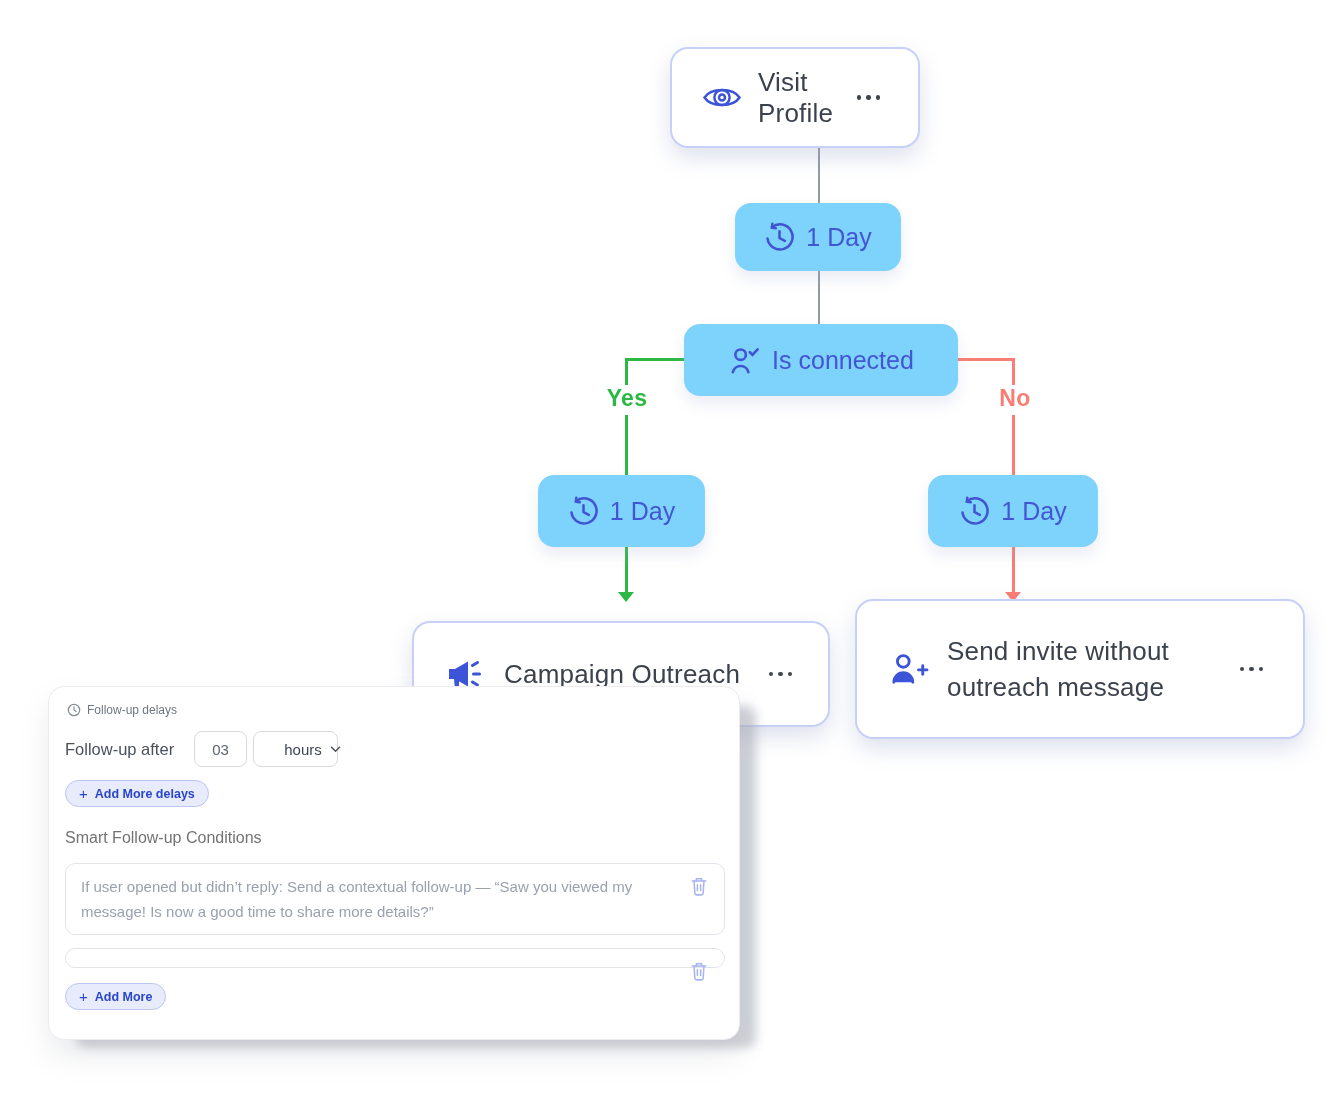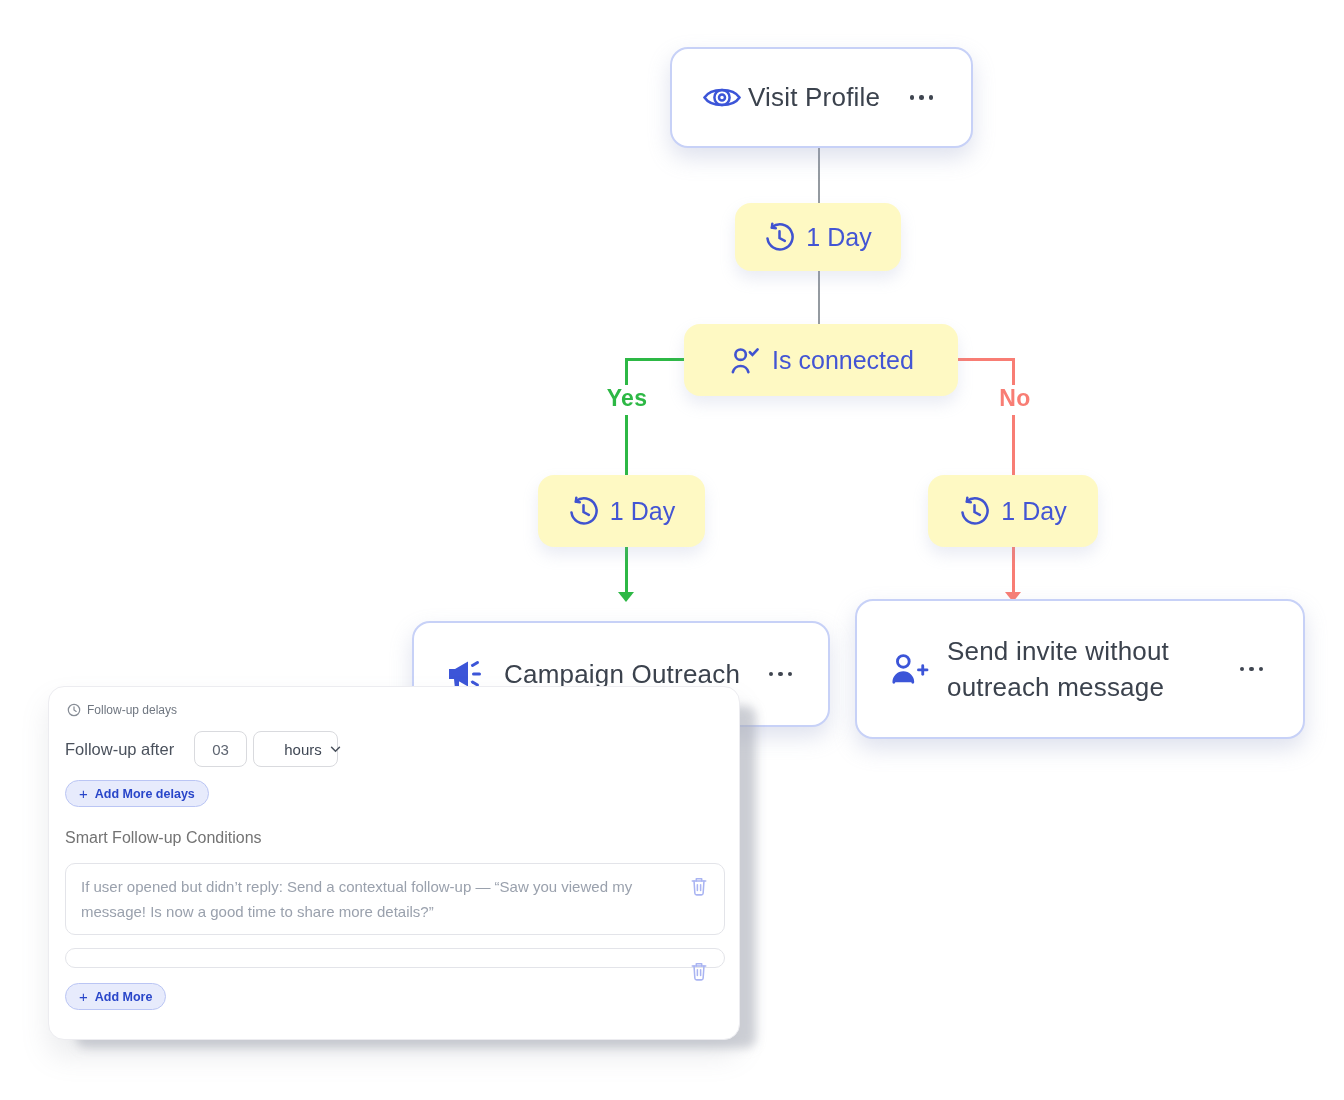--- a/index.html
+++ b/index.html
@@ -4,28 +4,28 @@
 <style>
   * { margin:0; padding:0; box-sizing:border-box; }
   html,body { width:1344px; height:1100px; background:#ffffff;
     font-family:"Liberation Sans", sans-serif; }
   .canvas { position:absolute; left:0; top:0; width:1344px; height:1100px; overflow:hidden; }
 
   
   .node { position:absolute; display:flex; align-items:center; border-radius:18px; }
   .node.card { background:#fff; border:2px solid #c7d1f7;
     box-shadow:0 10px 22px rgba(150,160,200,.30); }
-  .node.pill { background:#fef9c3; justify-content:center; gap:11px;
+  .node.pill { background:#7dd3fc; justify-content:center; gap:11px;
     box-shadow:0 8px 16px rgba(150,160,200,.20); border-radius:16px; }
   .node-label { font-size:26px; color:#3b424d; letter-spacing:.2px; }
   .pill-label { font-size:25px; color:#4355d4; }
   .dots { display:flex; gap:5px; margin-left:auto; align-items:center; }
   .dots i { width:4.5px; height:4.5px; border-radius:50%; background:#3f4550; }
 
-  #node-visit        { left:670px; top:47px;  width:303px; height:101px; padding:0 38px 0 30px; gap:6px; }
+  #node-visit        { left:670px; top:47px;  width:250px; height:101px; padding:0 38px 0 30px; gap:16px; }
   #node-delay-top    { left:735px; top:203px; width:166px; height:68px; }
   #node-isconnected  { left:684px; top:324px; width:274px; height:72px; }
   #node-delay-yes    { left:538px; top:475px; width:167px; height:72px; }
   #node-delay-no     { left:928px; top:475px; width:170px; height:72px; }
   #node-campaign     { left:412px; top:598px; width:418px; height:106px; padding:0 36px 0 32px; gap:22px;margin-top:23px; }
   #node-sendinvite   { left:855px; top:599px; width:450px; height:140px; padding:0 40px 0 32px; gap:18px; }
   #node-sendinvite .node-label { width:292px; line-height:36px; }
 
   
   .edge { position:absolute; }

